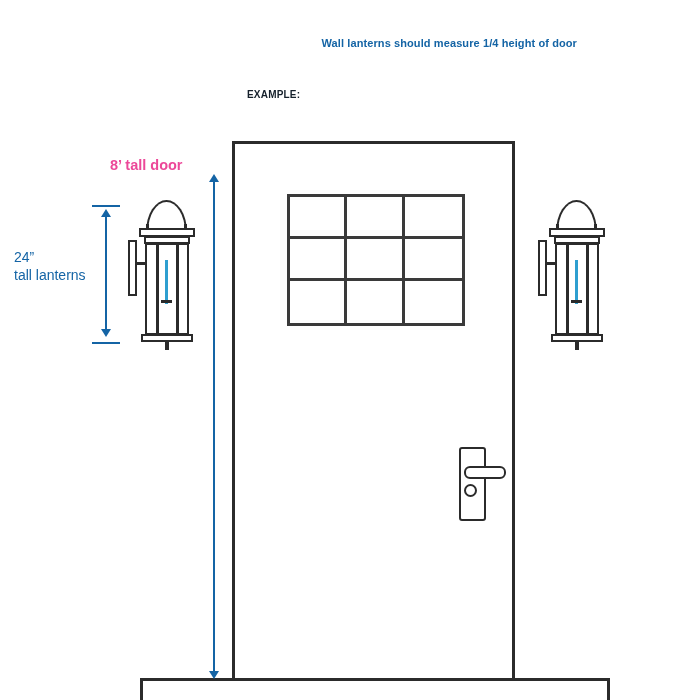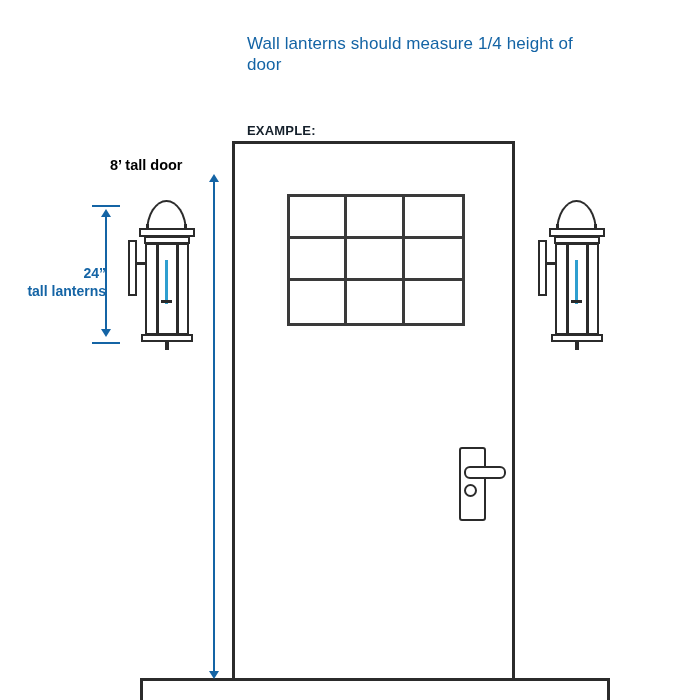--- a/index.html
+++ b/index.html
@@ -16,63 +16,62 @@
     overflow: hidden;
   }
 
   
   .headline {
     position: absolute;
     left: 247px;
     top: 33px;
     width: 330px;
     color: #1464a5;
-    font-size: 17px;
-    font-weight: 400;
+    font-size: 11px;
+    font-weight: 700;
     line-height: 21px;
     letter-spacing: 0.1px;
+    text-align: right;
   }
   .example-label {
     position: absolute;
     left: 247px;
     top: 89px;
     color: #15202b;
-    font-size: 13px;
+    font-size: 10px;
     font-weight: 700;
     letter-spacing: 0.2px;
-    margin-top: 34px;
   }
   .example-text {
     position: absolute;
     left: 247px;
     top: 106px;
     color: #15202b;
     font-size: 12.5px;
     font-weight: 700;
     letter-spacing: 0.1px;
   }
   .door-label {
     position: absolute;
     left: 110px;
     top: 157px;
-    color: #000000;
+    color: #ec4899;
     font-size: 14.5px;
     font-weight: 700;
   }
   .fixture-label {
     position: absolute;
     left: 14px;
     top: 248px;
     width: 92px;
-    text-align: right;
+    text-align: left;
     color: #1464a5;
     font-size: 14px;
-    font-weight: 700;
+    font-weight: 400;
     line-height: 18px;
-    margin-top: 16px;
   }
 
   
   .door-frame {
     position: absolute;
     left: 232px;
     top: 141px;
     width: 283px;
     height: 539px;
     border: 3px solid #2b2b2b;

